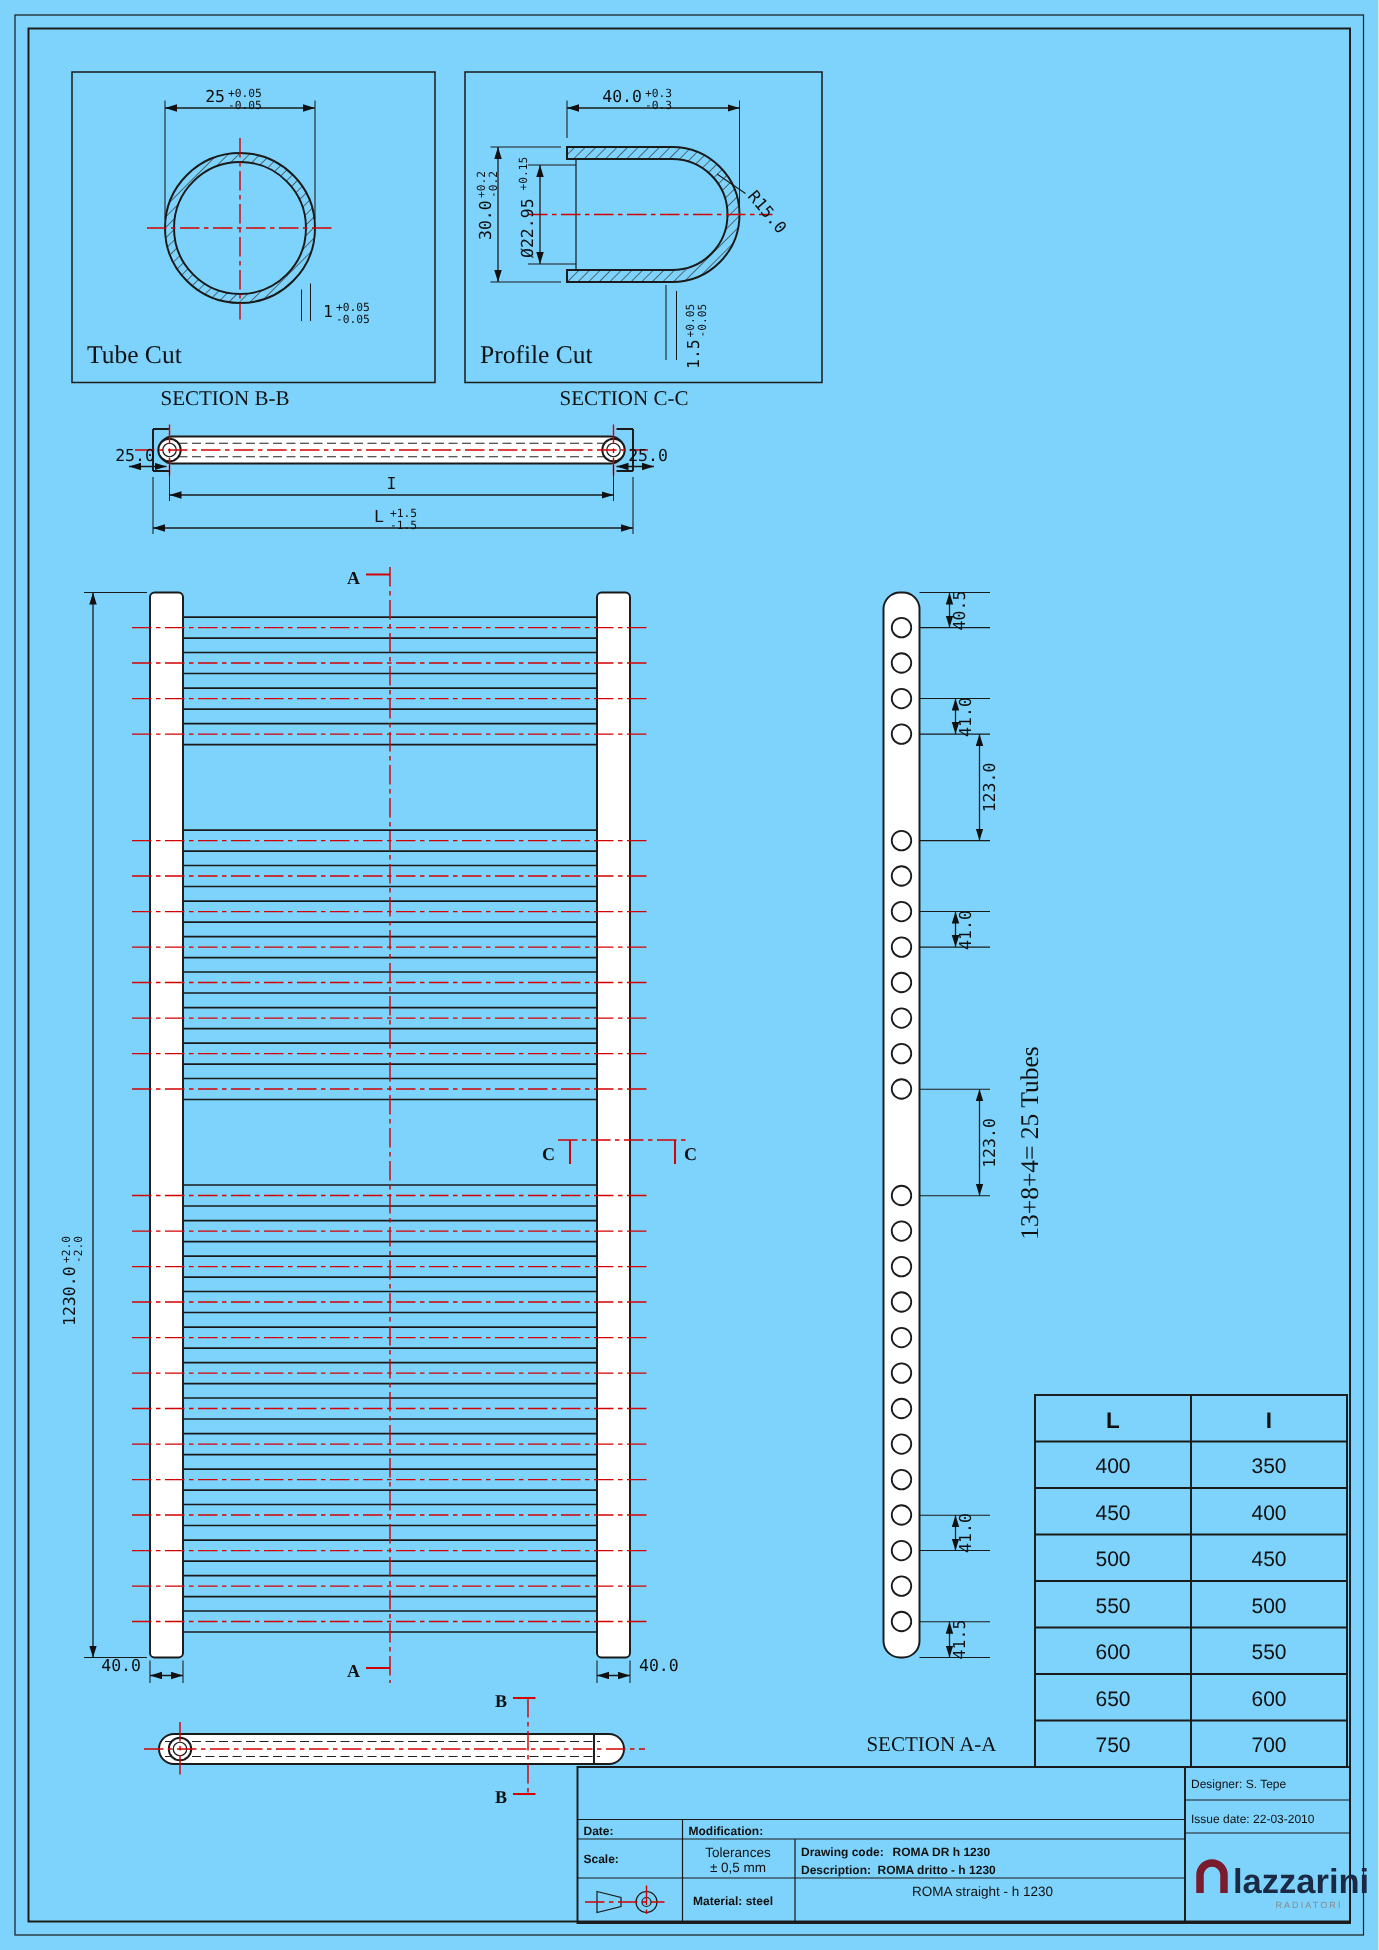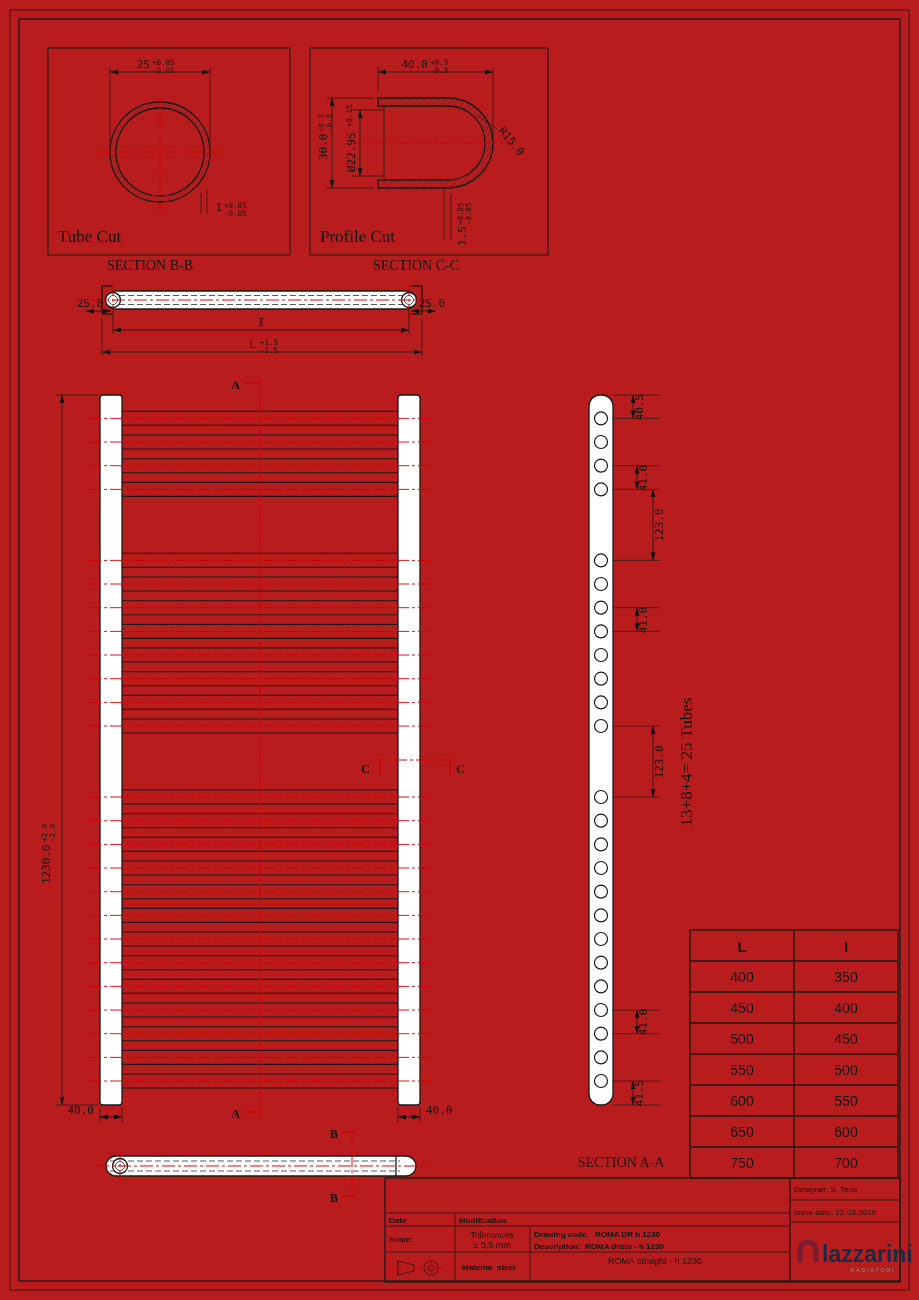--- a/index.html
+++ b/index.html
@@ -1,17 +1,17 @@
 <!DOCTYPE html>
 <html><head>
 <meta charset="utf-8">
 <style>
   *{margin:0;padding:0;box-sizing:border-box}
   html,body{background:#fff}
-  .sheet{position:relative;width:919px;height:1300px;background:#b91c1c;overflow:hidden;font-family:"Liberation Sans",sans-serif}
+  .sheet{position:relative;width:919px;height:1300px;background:#7dd3fc;overflow:hidden;font-family:"Liberation Sans",sans-serif}
   svg{position:absolute;left:0;top:0}
   .ln{stroke:#1a1a1a;stroke-width:1.3;fill:none}
   .lnw{stroke:#1a1a1a;stroke-width:1.3;fill:#fff}
   .thin{stroke:#1a1a1a;stroke-width:.8;fill:none}
   .box{stroke:#1a1a1a;stroke-width:1;fill:none}
   .dl{stroke:#1a1a1a;stroke-width:.85;fill:none;marker-start:url(#aS);marker-end:url(#aE)}
   .xl{stroke:#1a1a1a;stroke-width:.7;fill:none}
   .cl{stroke:#d40000;stroke-width:.95;fill:none;stroke-dasharray:13 3 3 3}
   .clr{stroke:#d40000;stroke-width:1.3;fill:none}
   .hd{stroke:#222;stroke-width:.75;fill:none;stroke-dasharray:6 3}

